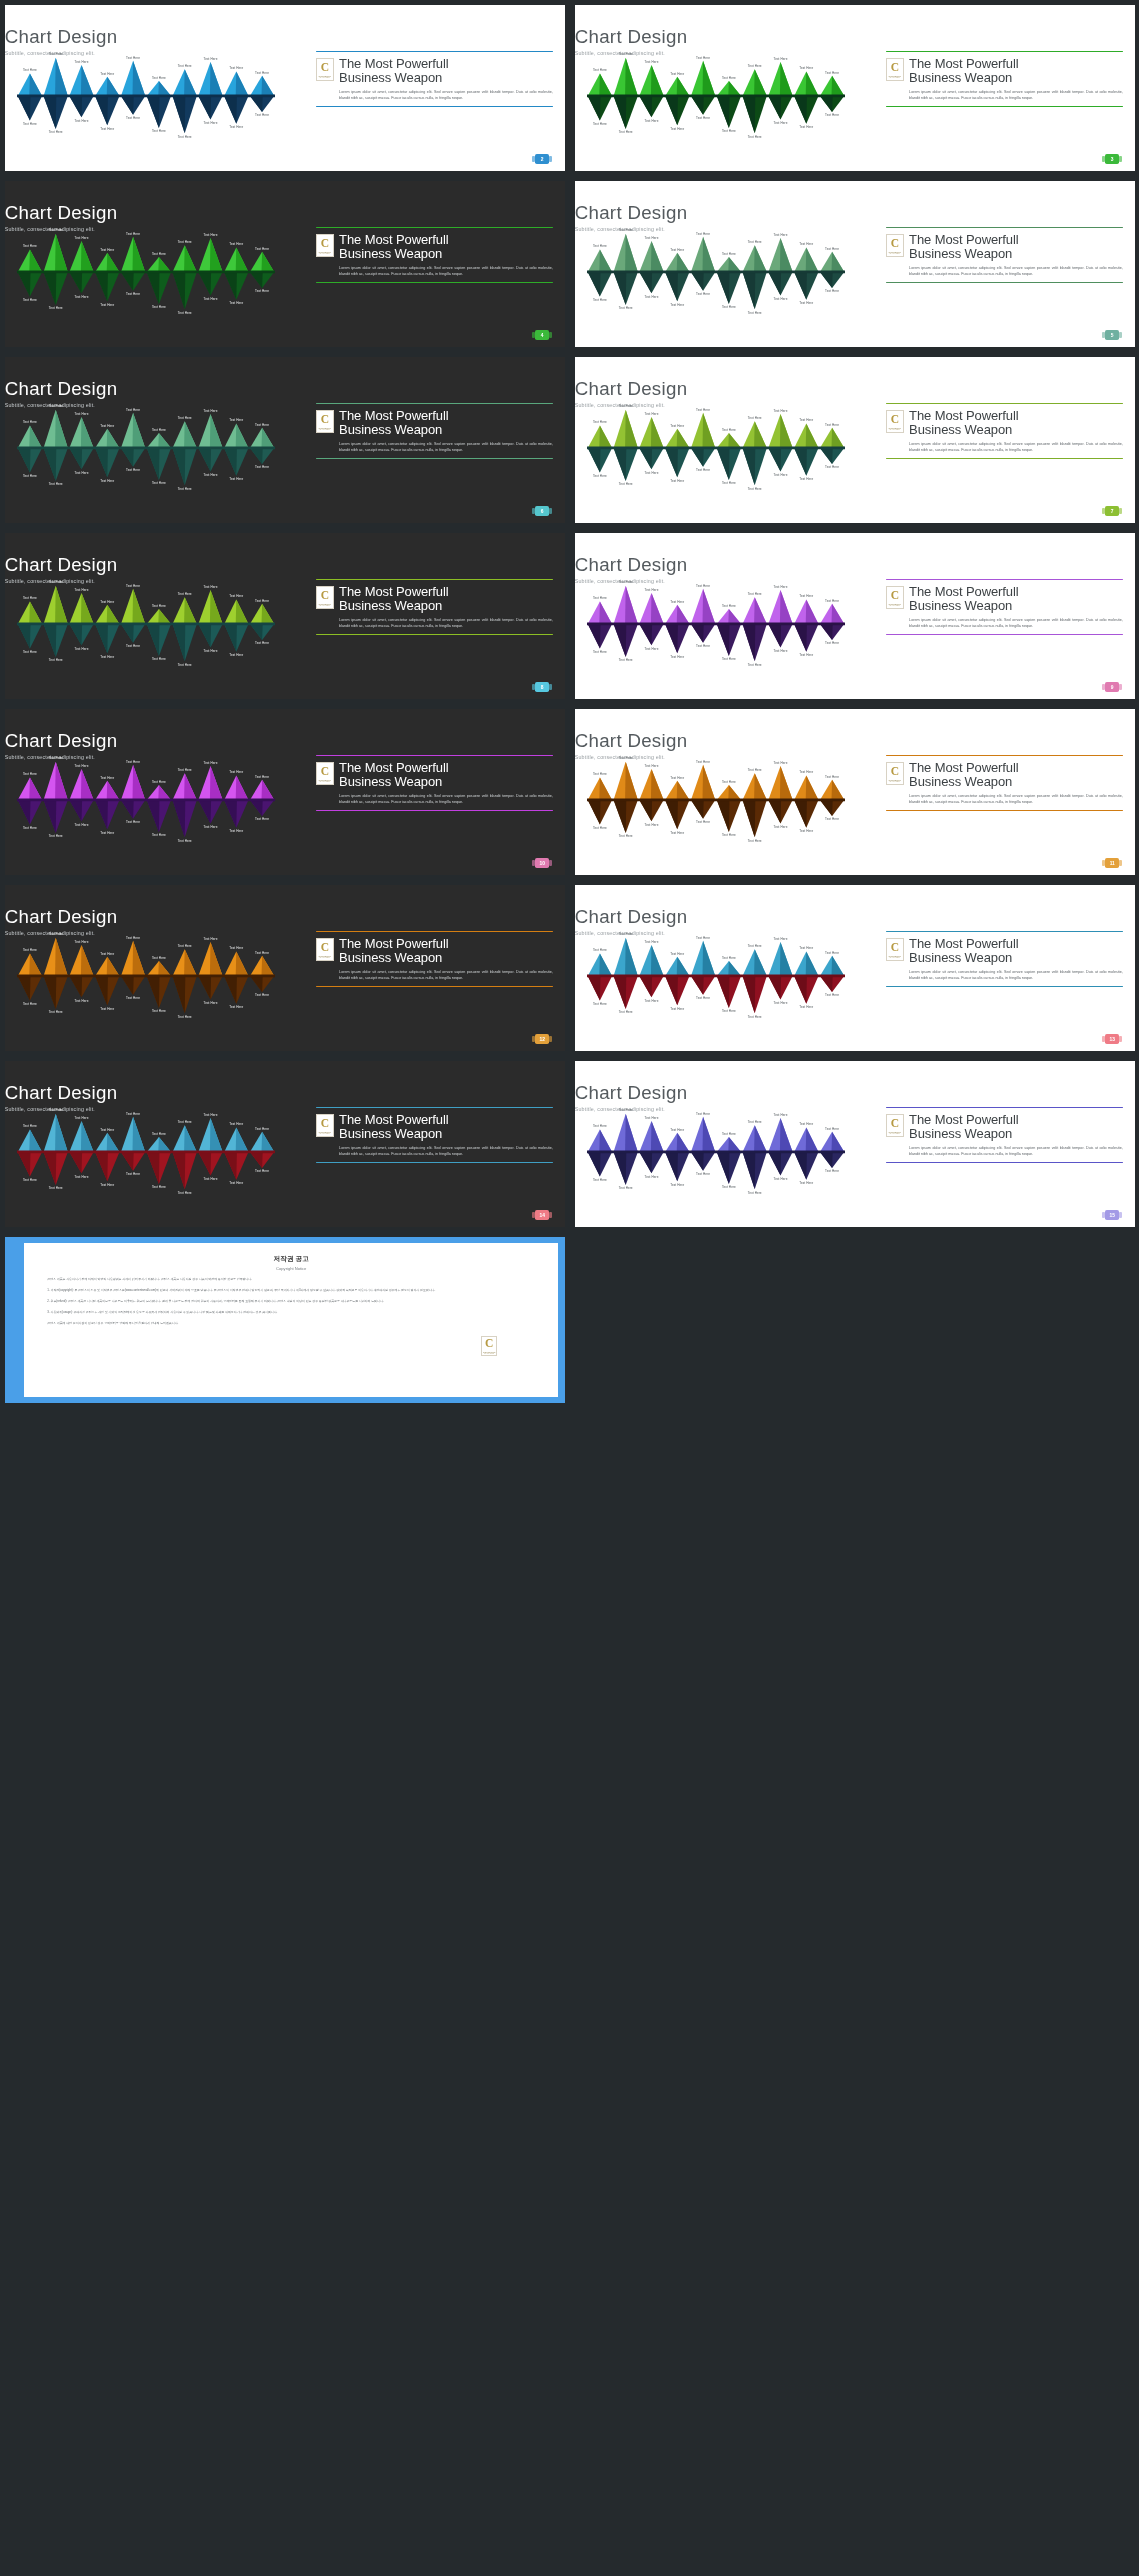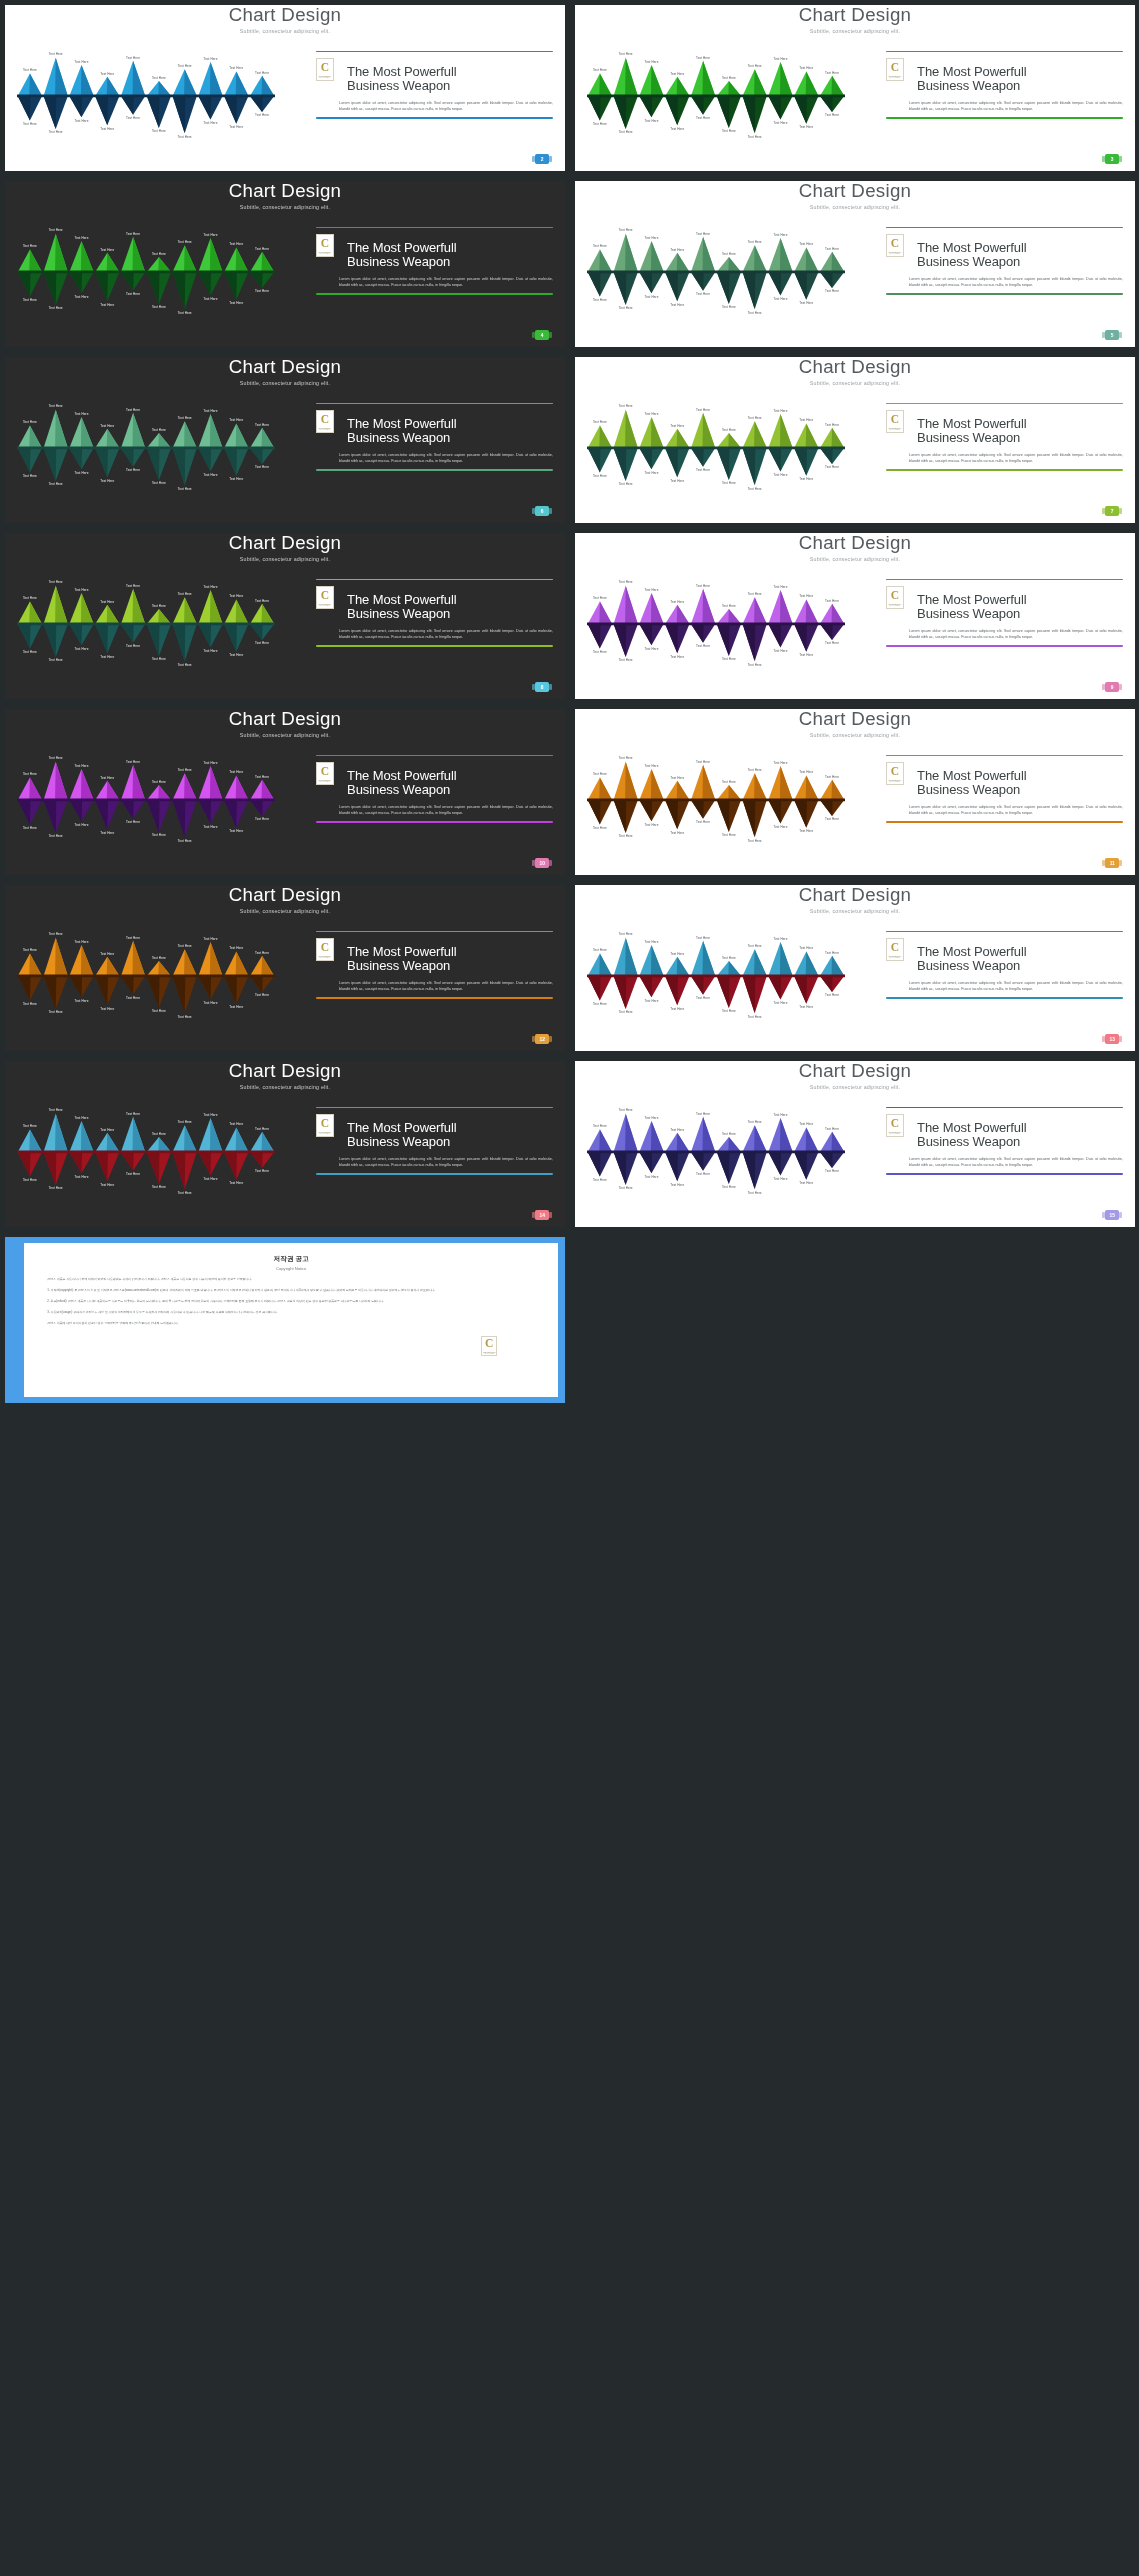--- a/index.html
+++ b/index.html
@@ -26,22 +26,21 @@
   .slide-inner{
     position:absolute;
     left:2.7px;top:2.7px;right:2.7px;bottom:2.7px;
     overflow:hidden;
   }
   .th-light .slide-inner{background:#ffffff;}
   .th-dark .slide-inner{background:#2b2b2b;}
 
   
   .head{
-    position:absolute;left:0;right:0;top:1px;
-    text-align:center;
+    position:absolute;left:0;right:0;top:23px;
   }
   .title{
     font-size:18.7px;
     font-weight:400;
     letter-spacing:0.3px;
     line-height:1;
     margin:0;
   }
   .th-light .title{color:#545a5e;}
   .th-dark  .title{color:#ffffff;}
@@ -119,21 +118,21 @@
   .logo-sub2{
     font-size:1.6px;
     color:#b0a071;
     letter-spacing:0.2px;
   }
   .copy{flex:1 1 auto;min-width:0;}
   .headline{
     font-size:13px;
     line-height:14px;
     font-weight:400;
-    margin:8px;
+    margin:0;
     letter-spacing:-0.1px;
   }
   .th-light .headline{color:#3d4245;}
   .th-dark  .headline{color:#ffffff;}
   .bodytext{
     font-size:3.7px;
     line-height:5.7px;
     text-align:justify;
     margin:4.5px 0 0 0;
   }

